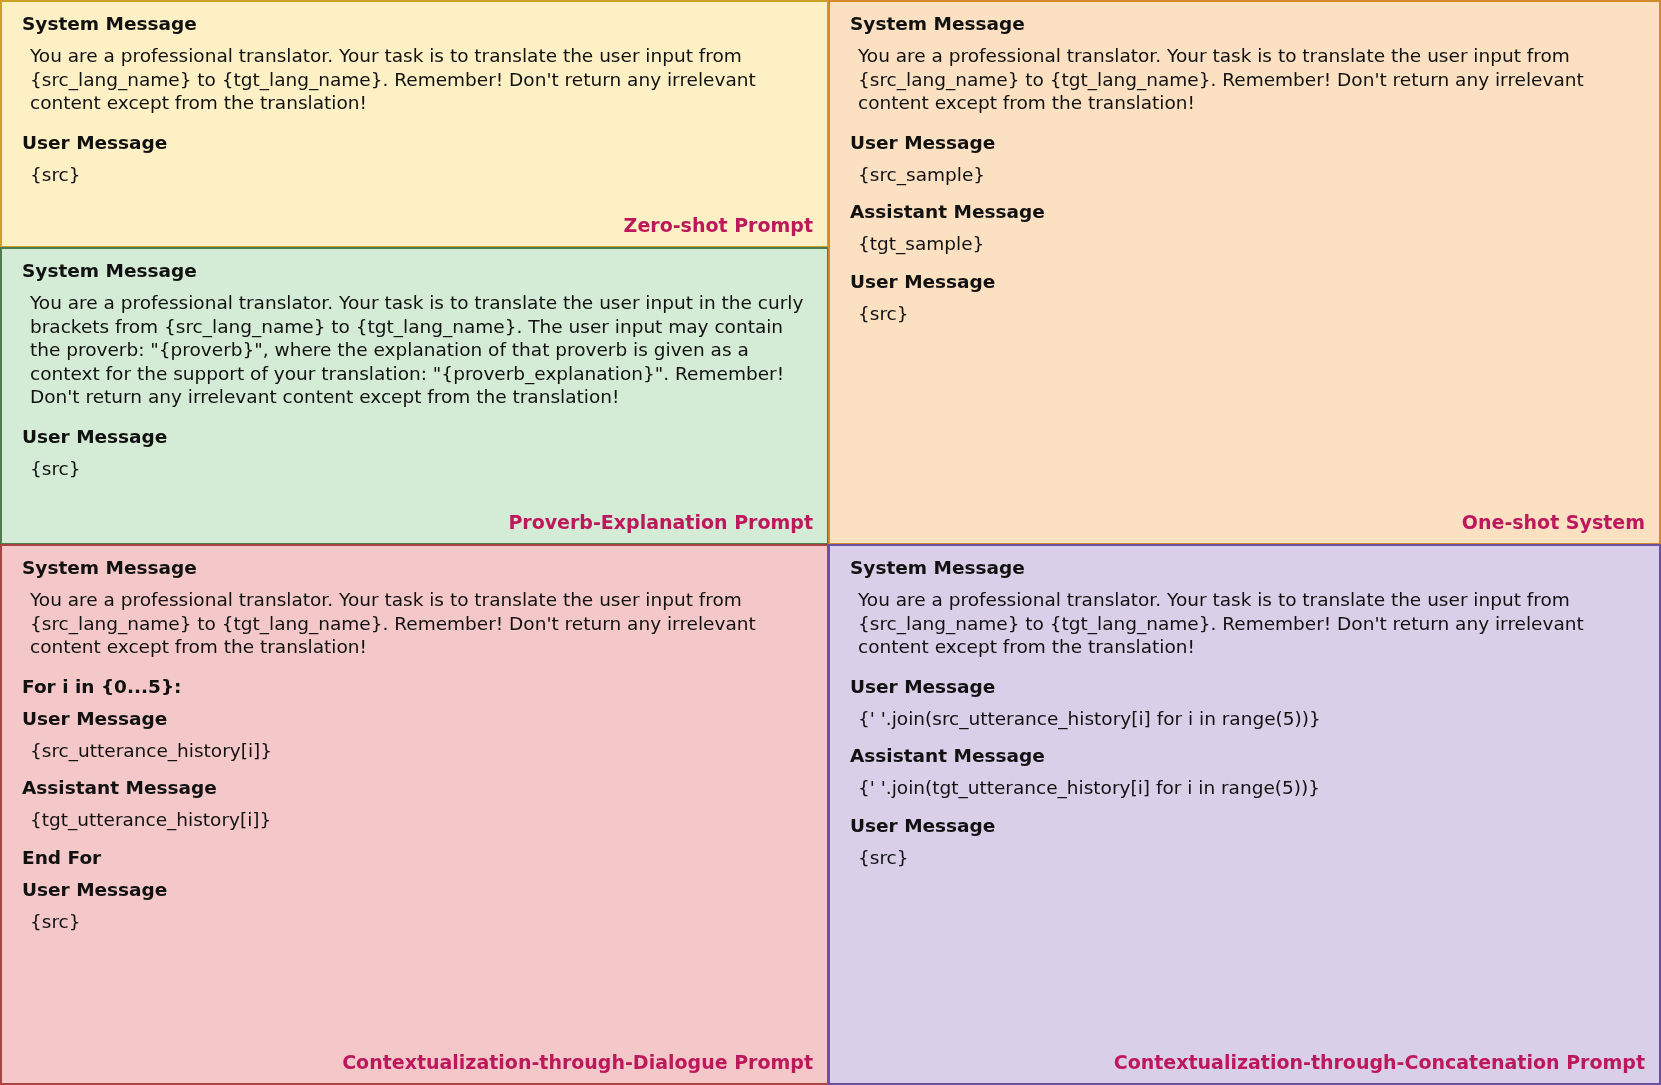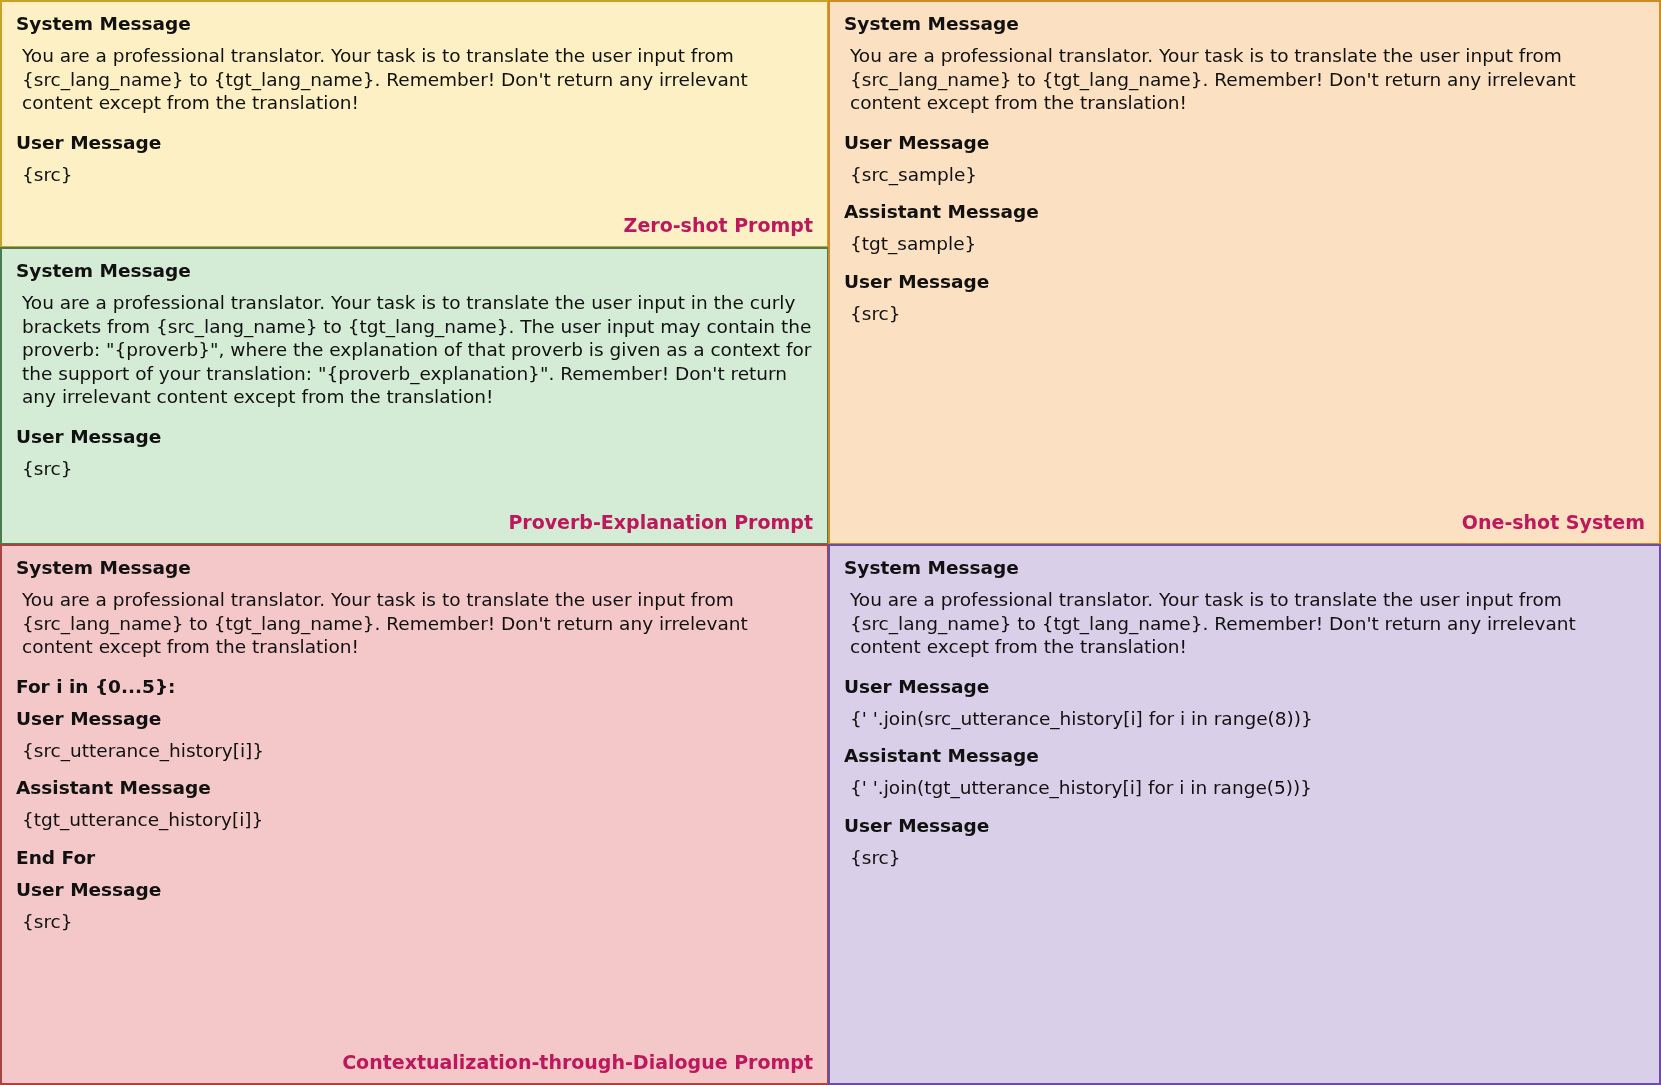--- a/index.html
+++ b/index.html
@@ -27,30 +27,30 @@
     overflow: hidden;
   }
   .panel-body {
     position: relative;
     height: 100%;
   }
   .role {
     font-weight: bold;
     font-size: 18.5px;
     color: #111;
-    margin: 0 0 9px 2px;
+    margin: 0 0 9px 8px;
     line-height: 1.25;
   }
   .role.loop {
     font-weight: bold;
   }
   .content {
     font-size: 18.5px;
     color: #111;
-    margin: 0 0 14px 8px;
+    margin: 0 0 14px 16px;
     line-height: 1.27;
     white-space: pre-wrap;
   }
   .content.para {
     margin-bottom: 16px;
   }
   .caption {
     position: absolute;
     right: 2px;
     bottom: 2px;
@@ -145,21 +145,22 @@
       <div class="content">{src}</div>
       <div class="caption">Contextualization-through-Dialogue Prompt</div>
     </div>
   </div>
 
   <div class="panel" id="panel-concat">
     <div class="panel-body">
       <div class="role">System Message</div>
       <div class="content para">You are a professional translator. Your task is to translate the user input from {src_lang_name} to {tgt_lang_name}. Remember! Don't return any irrelevant content except from the translation!</div>
       <div class="role">User Message</div>
-      <div class="content">{' '.join(src_utterance_history[i] for i in range(8))}</div>
+      <div class="content">{' '.join(src_utterance_history[i] for i in range(5))}</div>
       <div class="role">Assistant Message</div>
       <div class="content">{' '.join(tgt_utterance_history[i] for i in range(5))}</div>
       <div class="role">User Message</div>
       <div class="content">{src}</div>
+      <div class="caption">Contextualization-through-Concatenation Prompt</div>
     </div>
   </div>
 
 </div>
 
 </body></html>

